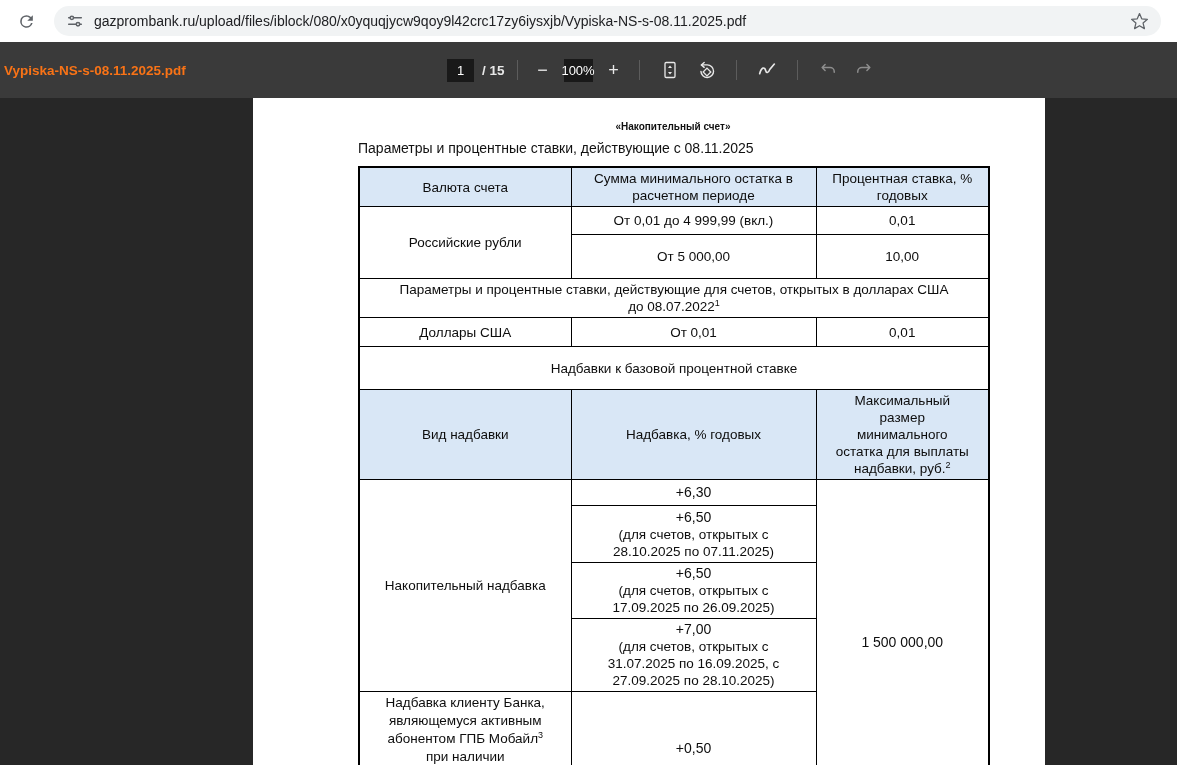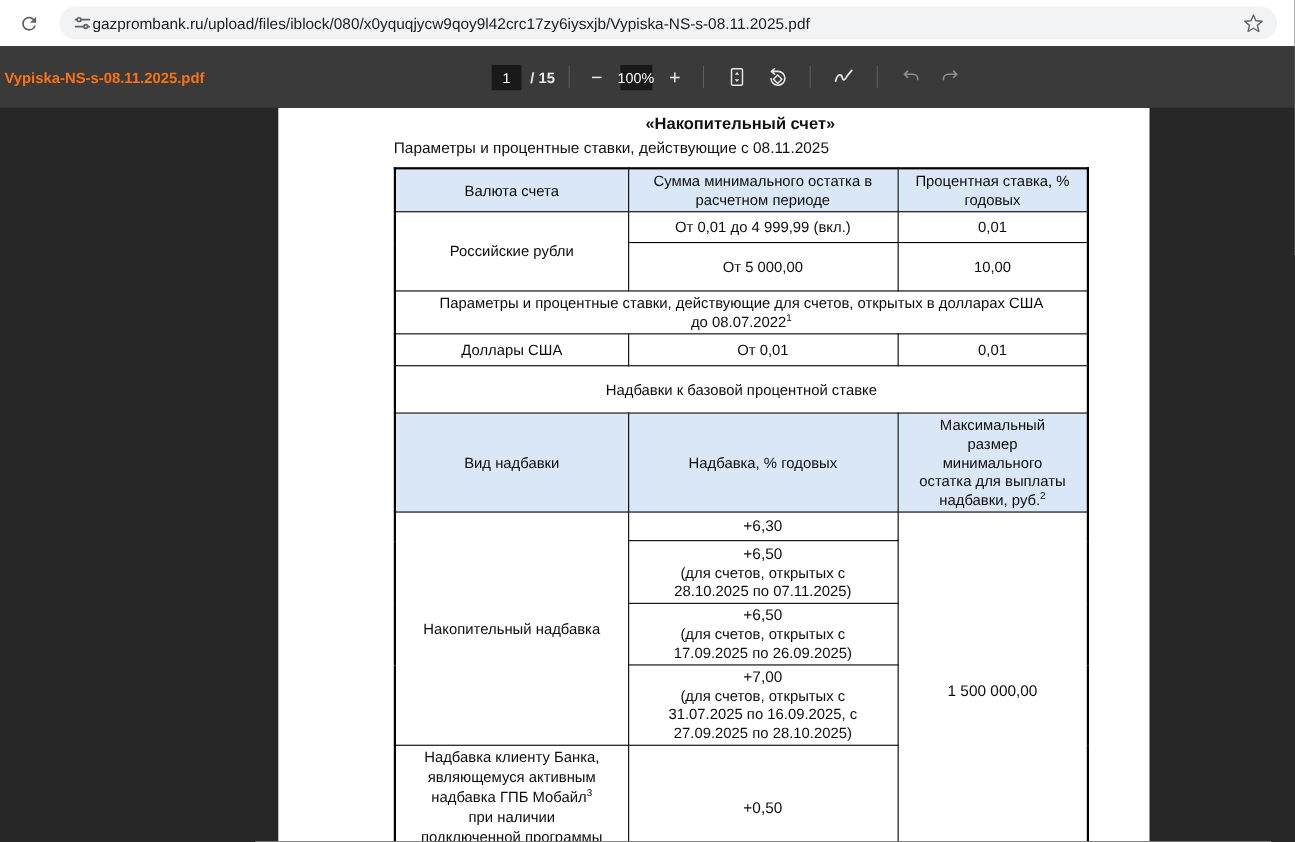--- a/index.html
+++ b/index.html
@@ -7,40 +7,40 @@
     width:1177px; height:765px; overflow:hidden;
     font-family:"Liberation Sans", sans-serif;
     background:#272727;
   }
   
   .browser-bar { height:42px; background:#ffffff; display:flex; align-items:center; }
   .icon-btn { display:flex; align-items:center; justify-content:center; cursor:pointer; }
   .refresh-btn { width:28px; height:28px; margin-left:12px; }
   .omnibox {
     flex:1; height:30px; margin:0 16px 0 14px; background:#f1f3f4;
-    border-radius:15px; display:flex; align-items:center; padding:0 12px; gap:0;
+    border-radius:15px; display:flex; align-items:center; padding:0 12px; gap:10px;
   }
   .url-text { flex:1; font-size:14px; color:#202124; white-space:nowrap; overflow:hidden; }
   
   .pdf-toolbar { height:56px; background:#3a3a3a; position:relative; display:flex; align-items:center; }
   .pdf-filename { color:#f97316; font-weight:bold; font-size:13.5px; margin-left:4px; white-space:nowrap; }
   .toolbar-center { position:absolute; left:447px; top:0; height:56px; display:flex; align-items:center; }
   .dark-box { background:#191919; color:#ffffff; font-size:13px; display:flex; align-items:center; justify-content:center; }
   .page-box { width:27px; height:23px; }
   .zoom-box { width:29px; height:23px; margin:0 8px; }
   .page-total { color:#e8e8e8; font-size:13.5px; margin-left:8px;font-weight:bold; }
   .tb-sep { width:1px; height:20px; background:#5c5c5c; margin:0 12px; }
   .tb-btn { width:26px; height:26px; display:flex; align-items:center; justify-content:center; cursor:pointer; }
   .sign { color:#e8e8e8; font-size:18px; line-height:18px; }
   .tb-icon { margin:0 5px; }
   
   .viewer { height:667px; background:#272727; position:relative; overflow:hidden; }
   .page { position:absolute; left:253px; top:0; width:792px; height:667px; background:#ffffff; }
   .page-content { margin-left:105px; width:630px; }
-  .doc-title { text-align:center; font-weight:bold; font-size:15px; color:#111; padding-top:5px; line-height:19px; }
+  .doc-title { text-align:center; font-weight:bold; font-size:10px; color:#111; padding-top:19px; line-height:19px; }
   .doc-subtitle { text-align:left; font-size:14px; color:#111; margin-top:3px; line-height:19px; }
   table.rates { border-collapse:collapse; table-layout:fixed; width:630px; margin-top:8px; border:2px solid #000; }
   td { border:1px solid #000; text-align:center; vertical-align:middle;
        font-size:13.5px; line-height:17px; color:#0d0d0d; padding:2px 6px; overflow:hidden; }
   .blue { background:#d9e7f6; }
   .b { font-weight:normal; }
   .pre { white-space:pre-line; }
   sup { font-size:9px; vertical-align:super; line-height:0; }
   .big-val { font-size:14px; }
   .mobile-cell { line-height:18px; }
@@ -193,21 +193,21 @@
 
         <tr style="height:73px">
           <td><span class="b big-val">+7,00</span><br><span class="pre">(для счетов, открытых с
 31.07.2025 по 16.09.2025, с
 27.09.2025 по 28.10.2025)</span></td>
         </tr>
 
         <tr style="height:110px">
           <td class="b mobile-cell"><span class="pre">Надбавка клиенту Банка,
 являющемуся активным
-надбавка ГПБ Мобайл</span><sup>3</sup><span class="pre">
+абонентом ГПБ Мобайл</span><sup>3</sup><span class="pre">
 при наличии
 подключенной программы
 лояльности «Быть вместе»</span></td>
           <td class="b big-val">+0,50</td>
         </tr>
       </tbody>
         </table>
     </div>
   </div>
 </div>

